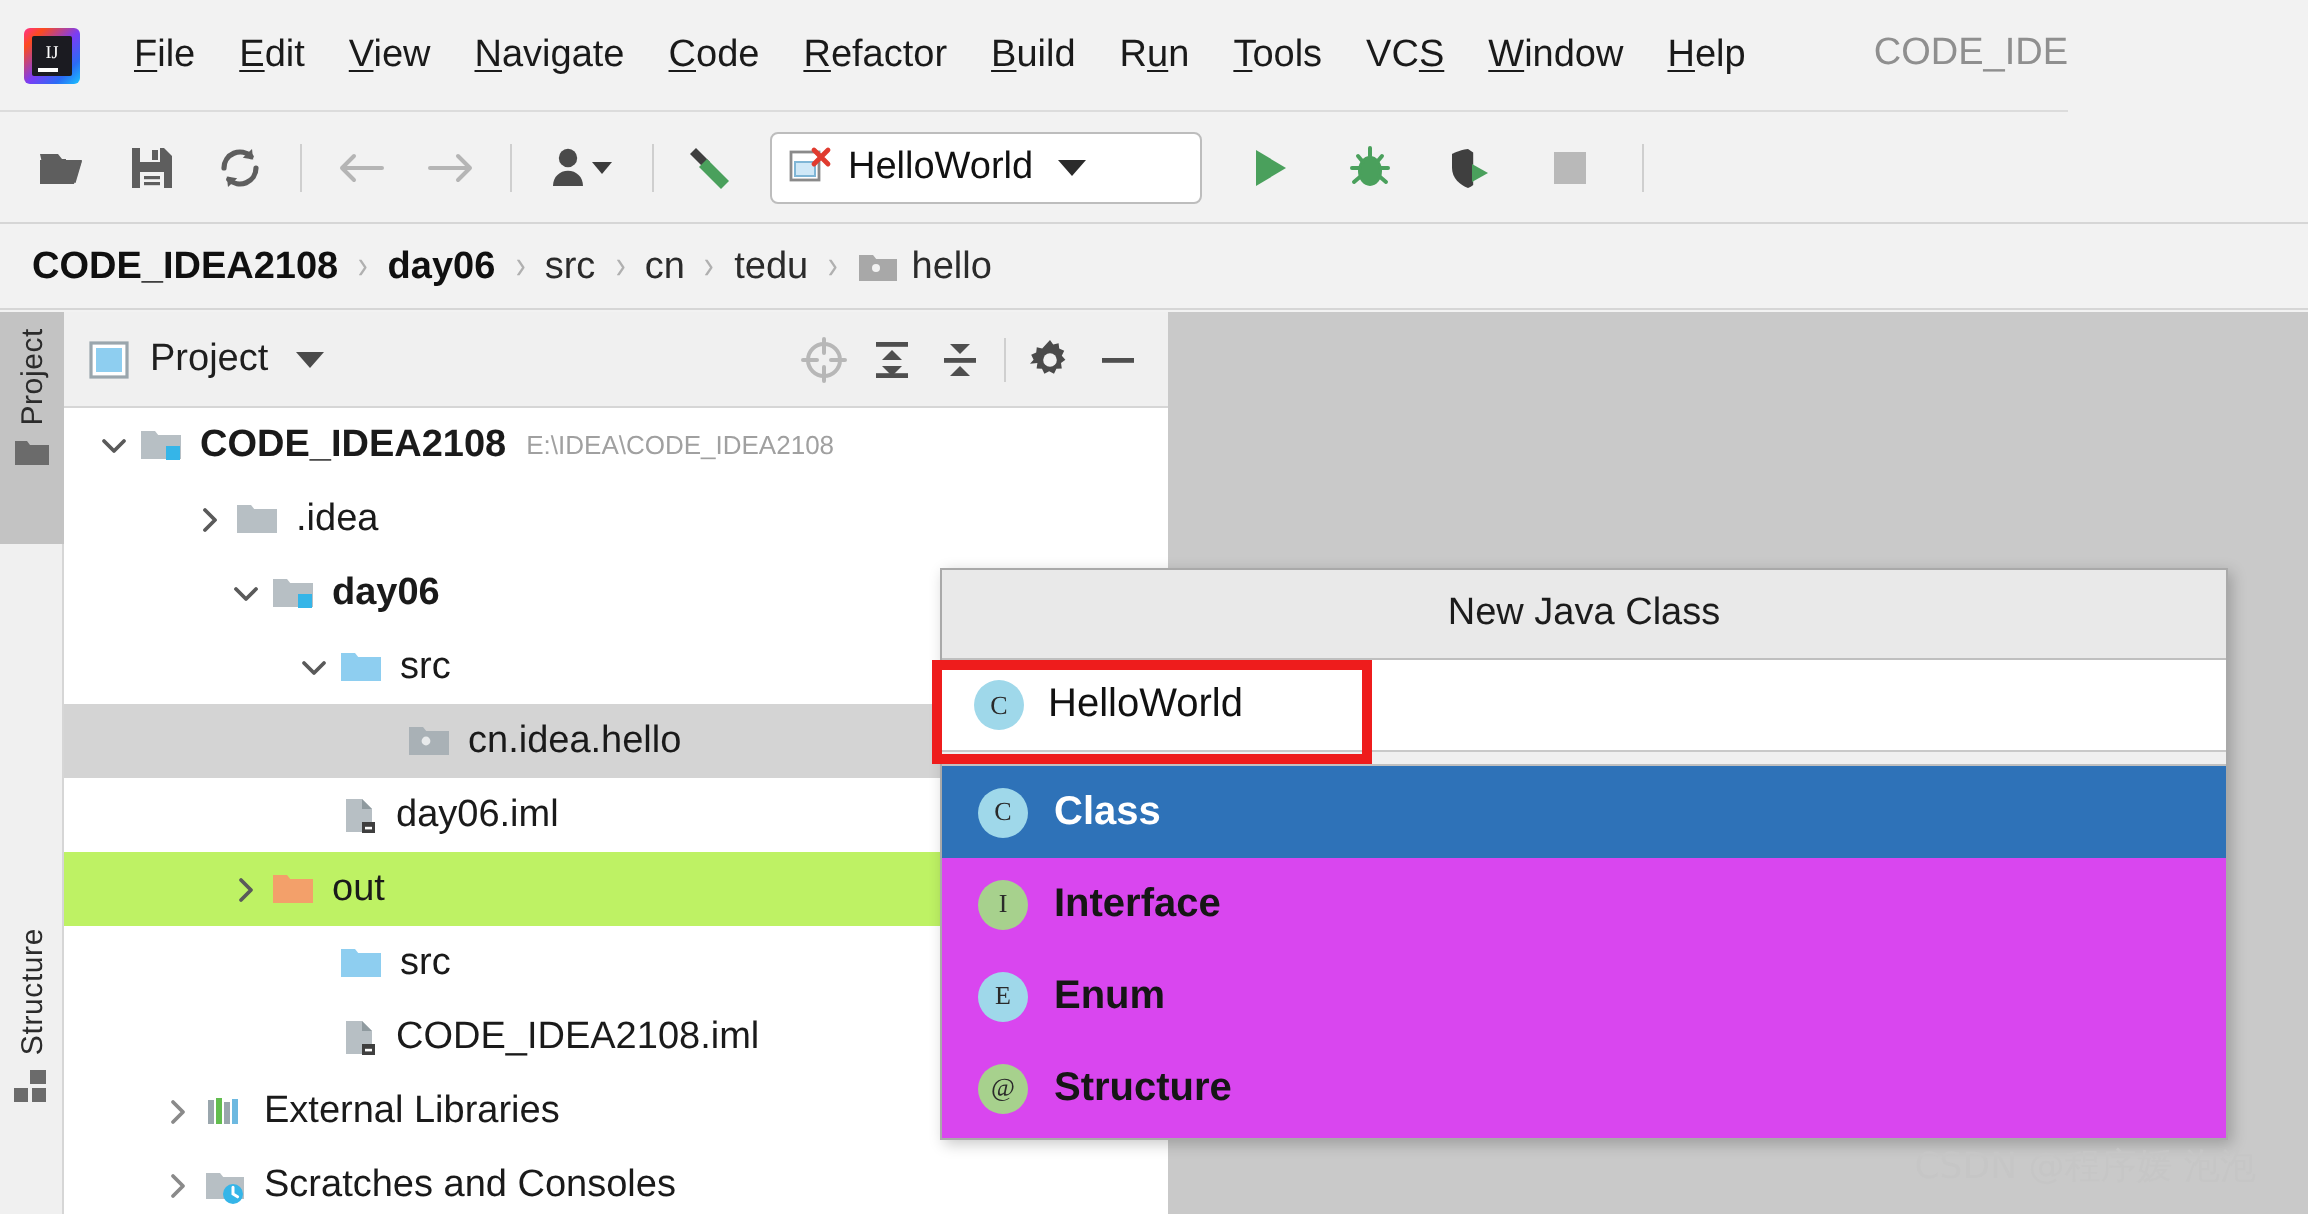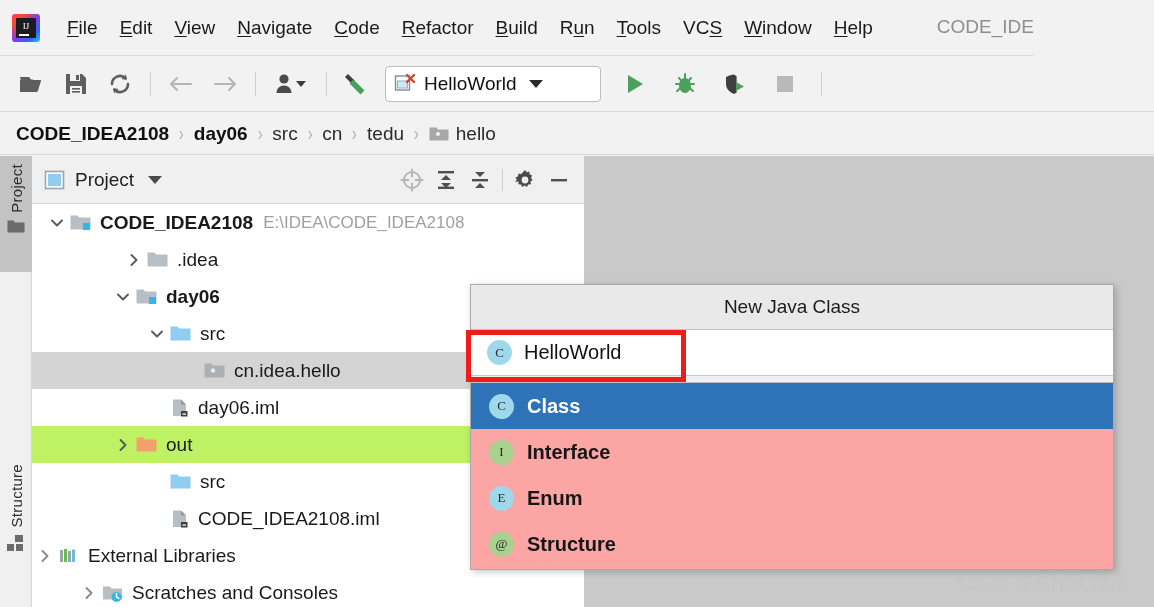--- a/index.html
+++ b/index.html
@@ -127,33 +127,33 @@
   .tree { position: relative; height: 403px; background: #ffffff; overflow: hidden; }
   .trow {
     position: relative; height: 37px; display: flex; align-items: center;
     box-sizing: border-box; white-space: nowrap;
   }
   .trow.selected { background: #d4d4d4; }
   .trow.excluded-hl { background: #bef264; }
   .tw { width: 26px; display: flex; align-items: center; justify-content: center; flex: none; }
   .tlabel { font-size: 19px; color: #1a1a1a; margin-left: 8px; }
   .tlabel.bold { font-weight: bold; }
-  .tpath { font-size: 17px; color: #a0a0a0; margin-left: 10px; }
+  .tpath { font-size: 13px; color: #a0a0a0; margin-left: 10px; }
   .ticon { flex: none; display: flex; align-items: center; }
 
   
   .editor-area {
     position: absolute; left: 584px; top: 156px; width: 570px; height: 451px;
     background: #c9c9c9;
   }
 
   
   .popup {
     position: absolute; left: 470px; top: 284px; width: 644px; height: 286px;
-    background: #fca5a5; border: 1px solid #a9a9a9; box-sizing: border-box;
+    background: #d946ef; border: 1px solid #a9a9a9; box-sizing: border-box;
     box-shadow: 2px 2px 7px rgba(0,0,0,0.22);
   }
   .popup-title {
     height: 45px; background: #e9e9e9; border-bottom: 1px solid #bfbfbf;
     display: flex; align-items: center; justify-content: center;
     font-size: 19px; color: #1c1c1c; box-sizing: border-box;
   }
   .popup-input-row {
     height: 46px; background: #ffffff; display: flex; align-items: center;
     padding-left: 16px; border-bottom: 1px solid #c9c9c9; box-sizing: border-box;
@@ -407,21 +407,21 @@
         <span class="ticon">
           <svg width="22" height="18" viewBox="0 0 22 18">
             <path d="M0.5 1.5h7l1.6 2h11.4v12H0.5z" fill="#b7bfc4"></path>
             <rect x="13" y="9" width="7" height="7" fill="#35b5e8"></rect>
           </svg>
         </span>
         <span class="tlabel bold">CODE_IDEA2108</span>
         <span class="tpath">E:\IDEA\CODE_IDEA2108</span>
       </div>
 
-      <div class="trow" style="padding-left:44px;margin-left:45px;">
+      <div class="trow" style="padding-left:60px;">
         <span class="tw">
           <svg width="16" height="16" viewBox="0 0 16 16">
               <path d="M5.5 3l5 5-5 5" stroke="#5a5a5a" stroke-width="1.9" fill="none" stroke-linecap="round" stroke-linejoin="round"></path>
             </svg>
         </span>
         <span class="ticon">
           <svg width="22" height="18" viewBox="0 0 22 18">
             <path d="M0.5 1.5h7l1.6 2h11.4v12H0.5z" fill="#b7bfc4"></path>
           </svg>
         </span>
@@ -511,21 +511,21 @@
           <svg width="20" height="20" viewBox="0 0 20 20">
             <path d="M3 1.5h8l5 5V18H3z" fill="#b7bfc4"></path>
             <path d="M11 1.5l5 5h-5z" fill="#8f9a9f"></path>
             <rect x="11" y="13" width="6.5" height="5.5" fill="#3f3f3f"></rect>
             <rect x="12.5" y="15.4" width="3.5" height="1.3" fill="#ffffff"></rect>
           </svg>
         </span>
         <span class="tlabel">CODE_IDEA2108.iml</span>
       </div>
 
-      <div class="trow" style="">
+      <div class="trow" style="padding-left:44px;">
         <span class="tw">
           <svg width="16" height="16" viewBox="0 0 16 16">
               <path d="M5.5 3l5 5-5 5" stroke="#8a8a8a" stroke-width="1.9" fill="none" stroke-linecap="round" stroke-linejoin="round"></path>
             </svg>
         </span>
         <span class="ticon">
           <svg width="22" height="18" viewBox="0 0 22 18">
             <rect x="2" y="3" width="3" height="12" fill="#9aa6ad"></rect>
             <rect x="6" y="2" width="3" height="13" fill="#63bd4f"></rect>
             <rect x="10" y="4" width="3" height="11" fill="#9aa6ad"></rect>

